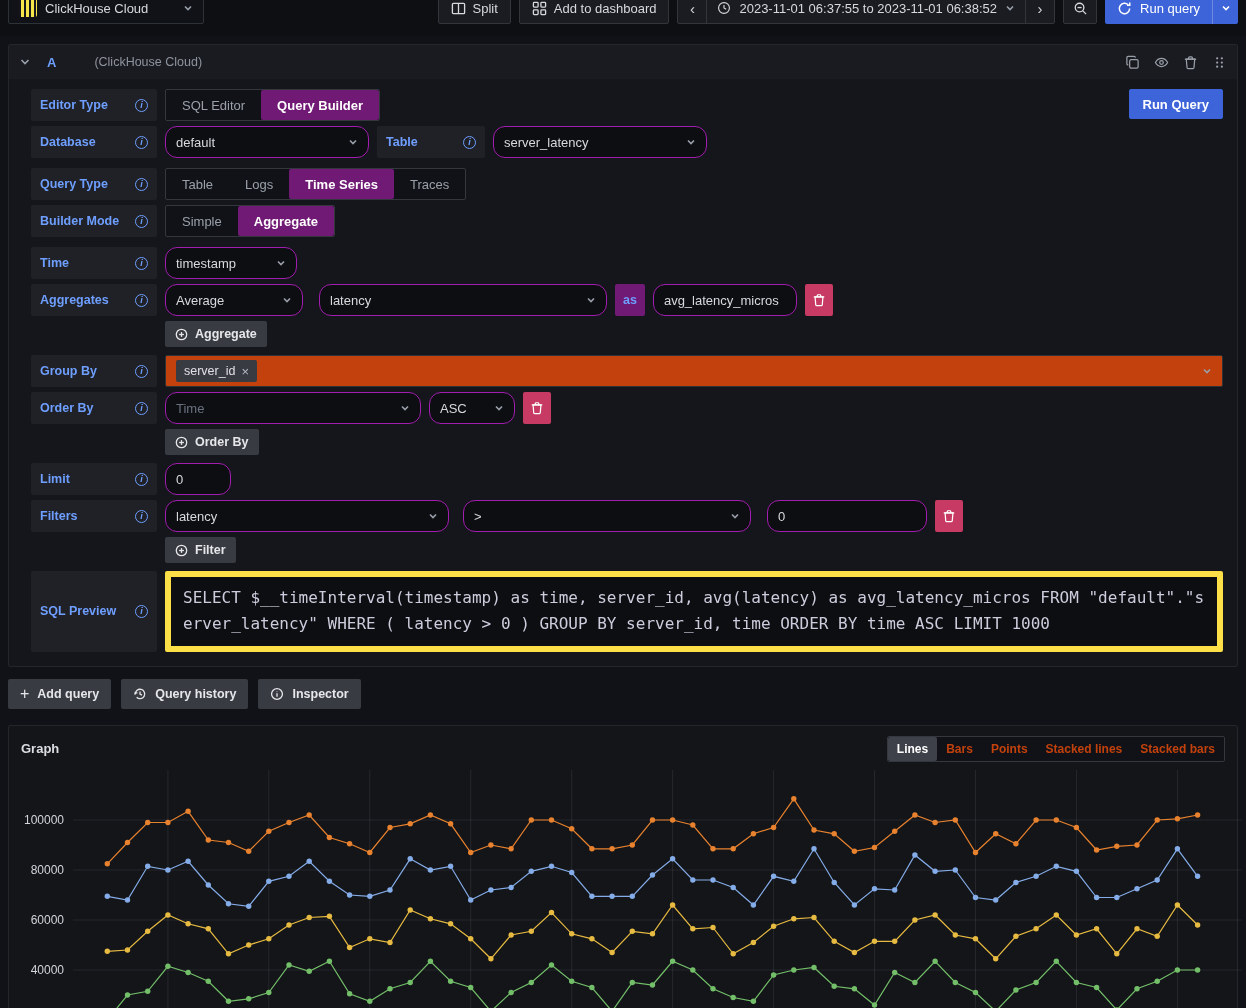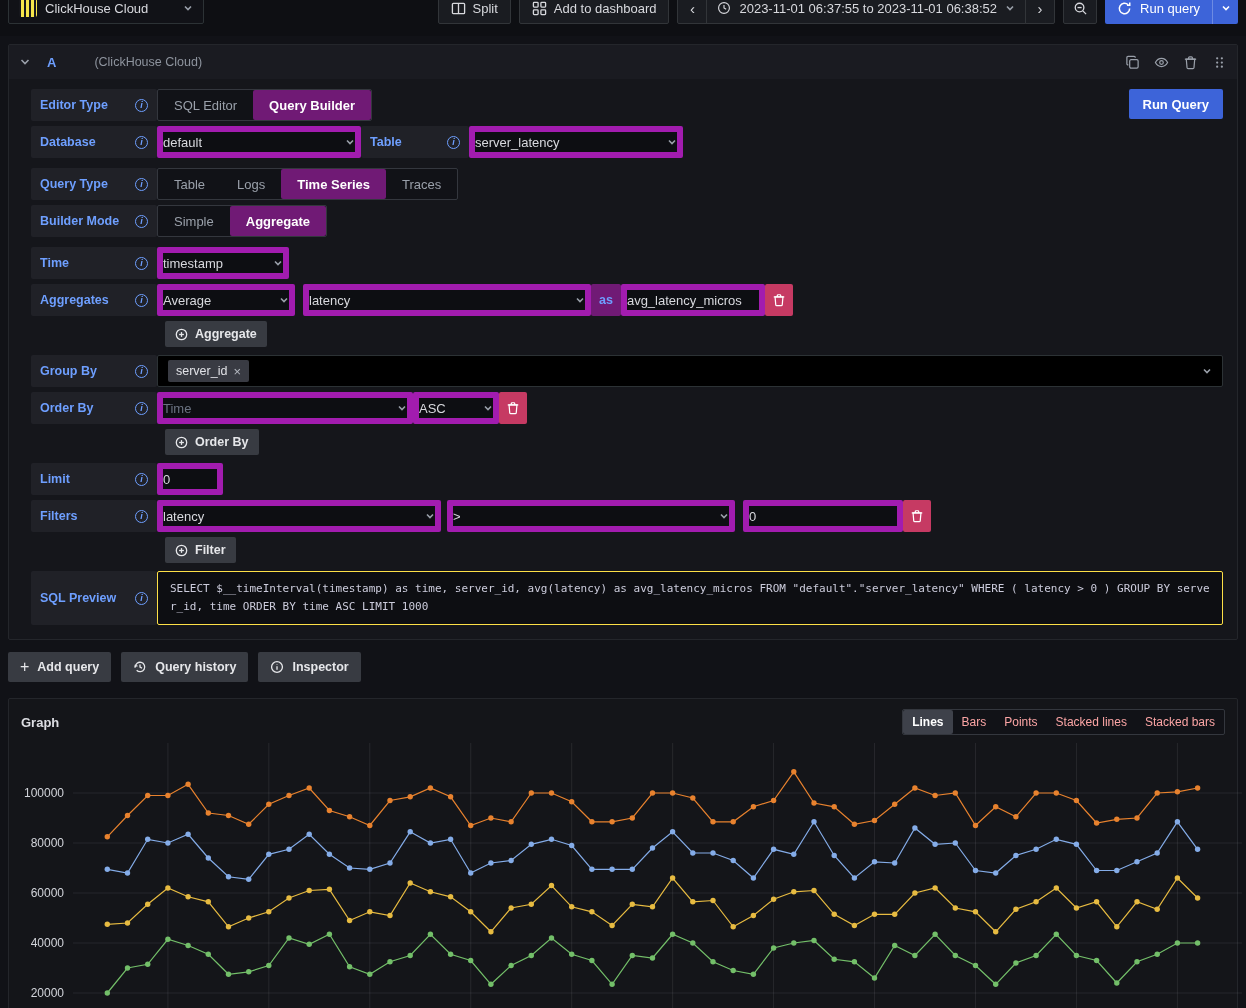--- a/index.html
+++ b/index.html
@@ -33,53 +33,53 @@
 
   
   .query-card{margin:8px 8px 0;border:1px solid #24262b;border-radius:2px;background:#15161b}
   .q-header{height:34px;display:flex;align-items:center;gap:10px;padding:0 10px;background:#1a1b21}
   .q-header .collapse svg{width:12px;height:12px;stroke:#9aa0aa;stroke-width:1.6;fill:none}
   .refid{color:#6e9fff;font-weight:700;font-size:13px;margin-left:6px}
   .ds-hint{color:#8e949e;margin-left:28px;font-size:12.5px}
   .q-tools{margin-left:auto;display:flex;align-items:center;gap:14px}
   .q-tools svg{width:15px;height:15px;stroke:#9aa0aa;stroke-width:1.3;fill:none}
   .q-body{padding:10px 14px 14px 22px}
-  .frow{display:flex;align-items:stretch;margin-bottom:5px;}
+  .frow{display:flex;align-items:stretch;margin-bottom:5px;gap:8px}
   .flabel{width:126px;flex:none;background:#202127;border-radius:2px;display:flex;align-items:center;justify-content:space-between;padding:0 9px;color:#6e9fff;font-weight:600;font-size:12.5px;min-height:32px}
   .info{width:13px;height:13px;border:1px solid #6e9fff;border-radius:50%;display:inline-flex;align-items:center;justify-content:center;font-size:9px;color:#6e9fff;font-style:italic;flex:none}
   .seg{display:flex;align-items:center;background:#111217;border:1px solid #34373e;border-radius:2px;padding:0}
   .seg>button{height:30px;padding:0 16px;color:#9aa0aa;font-weight:500;border-radius:2px}
   .seg>button.sel{background:#701a75;color:#fff;font-weight:700}
-  .select,.input{height:32px;background:#0d0e12;border:6px solid #a21caf;border-radius:2px;display:flex;align-items:center;padding:0 0;color:#d8d9de}
+  .select,.input{height:32px;background:#0d0e12;border:1px solid #a21caf;border-radius:12px;display:flex;align-items:center;padding:0 10px;color:#d8d9de}
   .select{justify-content:space-between;gap:8px}
   .select .ph{color:#6a7280}
   .as-box{height:32px;display:flex;align-items:center;padding:0 8px;background:#701a75;border-radius:2px;color:#6e9fff;font-weight:700;font-size:12.5px}
   .trash-btn{width:28px;height:32px;background:#c63a63;border-radius:2px;display:flex;align-items:center;justify-content:center;flex:none}
   .trash-btn svg{width:14px;height:14px;stroke:#fff;stroke-width:1.4;fill:none}
   .add-btn{height:26px;display:flex;align-items:center;gap:7px;padding:0 10px;background:#383b42;border-radius:2px;color:#e6e7ea;font-weight:700;font-size:12.5px;margin-left:134px}
   .add-btn svg{width:13px;height:13px;stroke:#e6e7ea;stroke-width:1.4;fill:none}
-  .tagbox{flex:1;min-height:32px;background:#000000;border:1px solid #2c3235;border-radius:2px;display:flex;align-items:center;gap:6px;padding:0 10px;justify-content:center}
+  .tagbox{flex:1;min-height:32px;background:#c2410c;border:1px solid #2c3235;border-radius:2px;display:flex;align-items:center;gap:6px;padding:0 10px;justify-content:center}
   .tag{background:#393b43;border-radius:2px;height:22px;display:flex;align-items:center;gap:6px;padding:0 8px;font-size:12.5px;color:#e0e1e6}
   .tag .x{color:#b6bac2;cursor:pointer;font-size:13px}
   .tagbox .chev{margin-left:auto}
-  .sql-box{flex:1;background:#0d0e12;border:1px solid #fde047;border-radius:2px;padding:8px 12px;font-family:"DejaVu Sans Mono",monospace;font-size:11px;line-height:1.65;color:#ccccdc;word-break:break-all}
+  .sql-box{flex:1;background:#0d0e12;border:6px solid #fde047;border-radius:2px;padding:8px 12px;font-family:"DejaVu Sans Mono",monospace;font-size:16px;line-height:1.65;color:#ccccdc;word-break:break-all}
   .run-query2{margin-left:auto;height:30px;padding:0 14px;background:#3d64d9;border-radius:2px;color:#fff;font-weight:600;align-self:flex-start}
 
   
   .actions{display:flex;gap:10px;margin:12px 8px 0}
   .actions button{height:30px;display:flex;align-items:center;gap:8px;padding:0 12px;background:#383b42;border-radius:2px;color:#e6e7ea;font-weight:700;font-size:12.5px}
   .actions svg{width:14px;height:14px;stroke:#e6e7ea;stroke-width:1.5;fill:none}
   .plus-glyph{font-size:16px;font-weight:400;line-height:1}
 
   
   .graph-panel{margin:16px 8px 8px;border:1px solid #24262b;border-radius:2px;background:#141519;padding:8px 8px 4px}
   .g-header{display:flex;align-items:center;padding:2px 4px 6px}
   .g-title{font-weight:700;font-size:13px;color:#dcdde2}
   .g-modes{margin-left:auto;display:flex;align-items:center;background:#111217;border:1px solid #34373e;border-radius:2px}
-  .g-modes button{height:24px;padding:0 9px;font-size:12px;color:#fca5a5;font-weight:400;border-radius:2px}
+  .g-modes button{height:24px;padding:0 9px;font-size:12px;color:#c2410c;font-weight:700;border-radius:2px}
   .g-modes button.sel{background:#3e414a;color:#fff;font-weight:700}
   .grid{stroke:rgba(204,204,220,.10);stroke-width:1}
   .tick{fill:#d2d4da;font-size:12px;font-family:"Liberation Sans",sans-serif}
 </style>
 </head>
 <body>
 
 <header class="topbar">
   <button class="ds-picker">
     <span class="ch-logo"></span>

